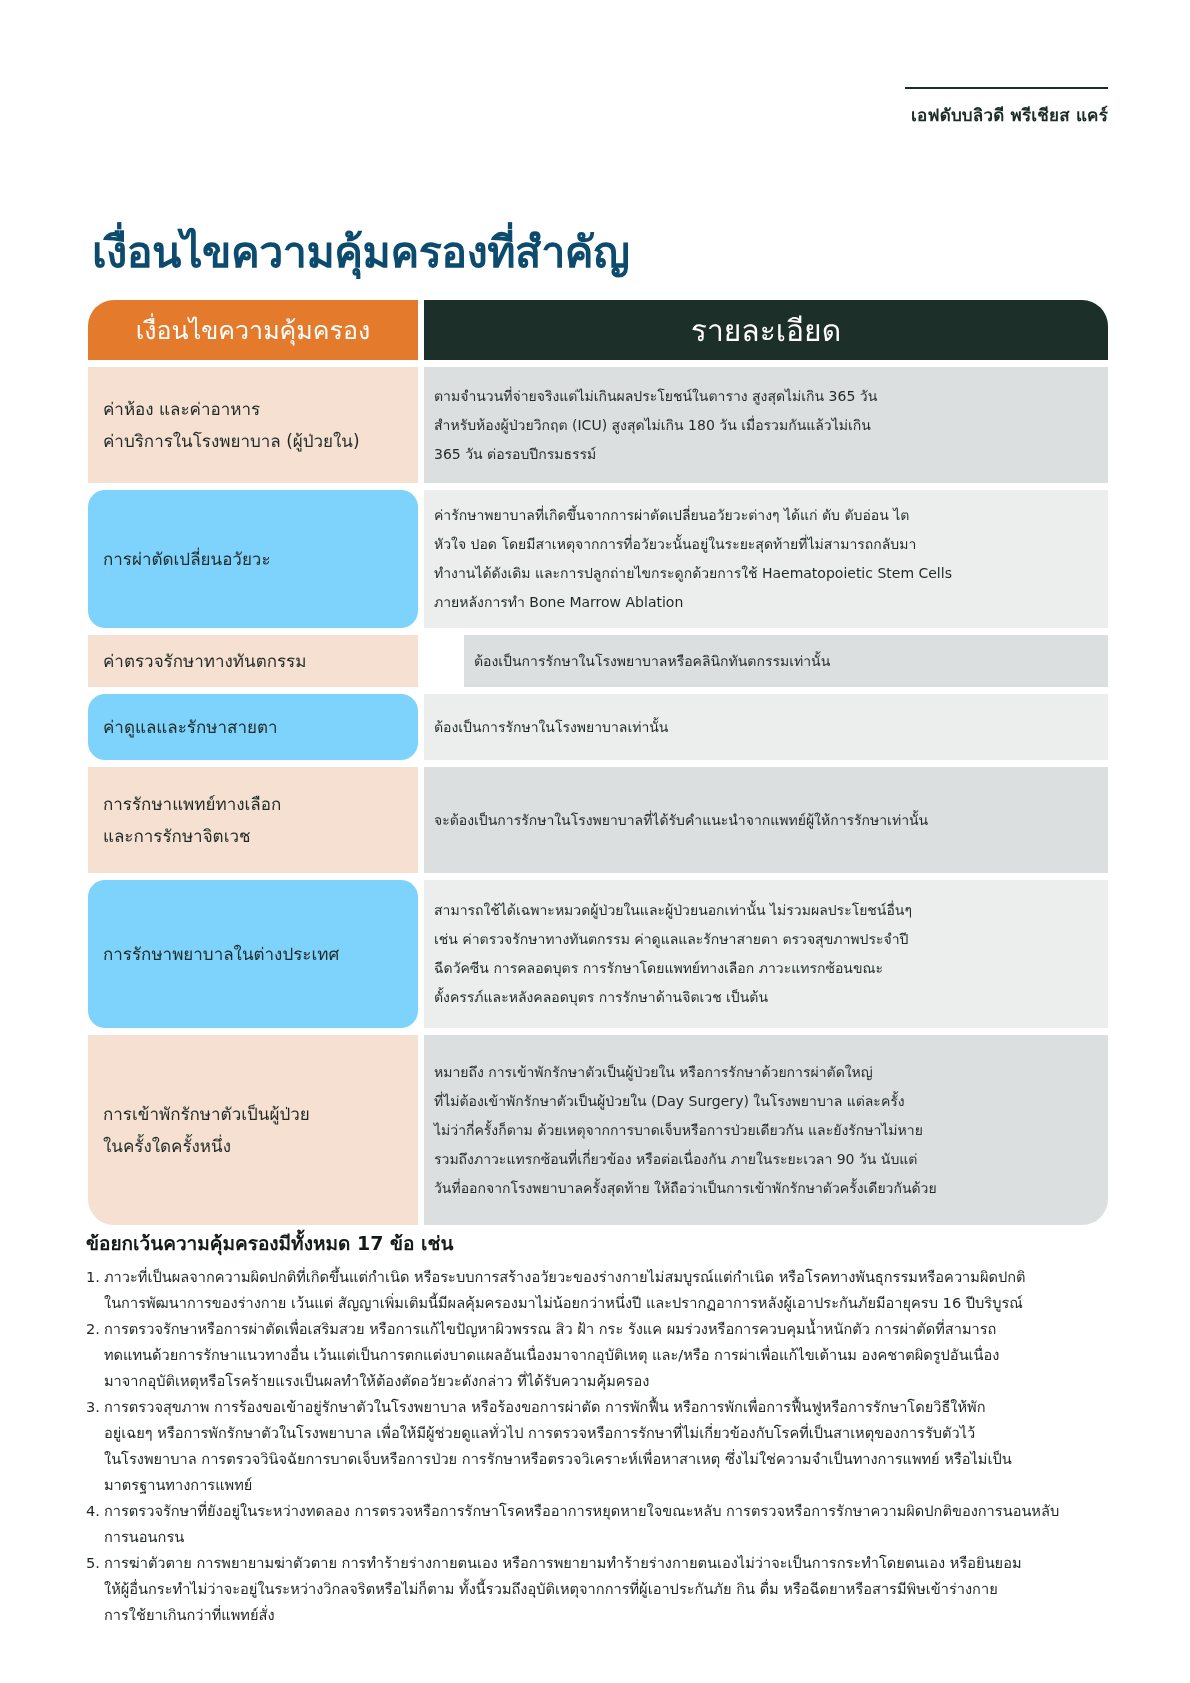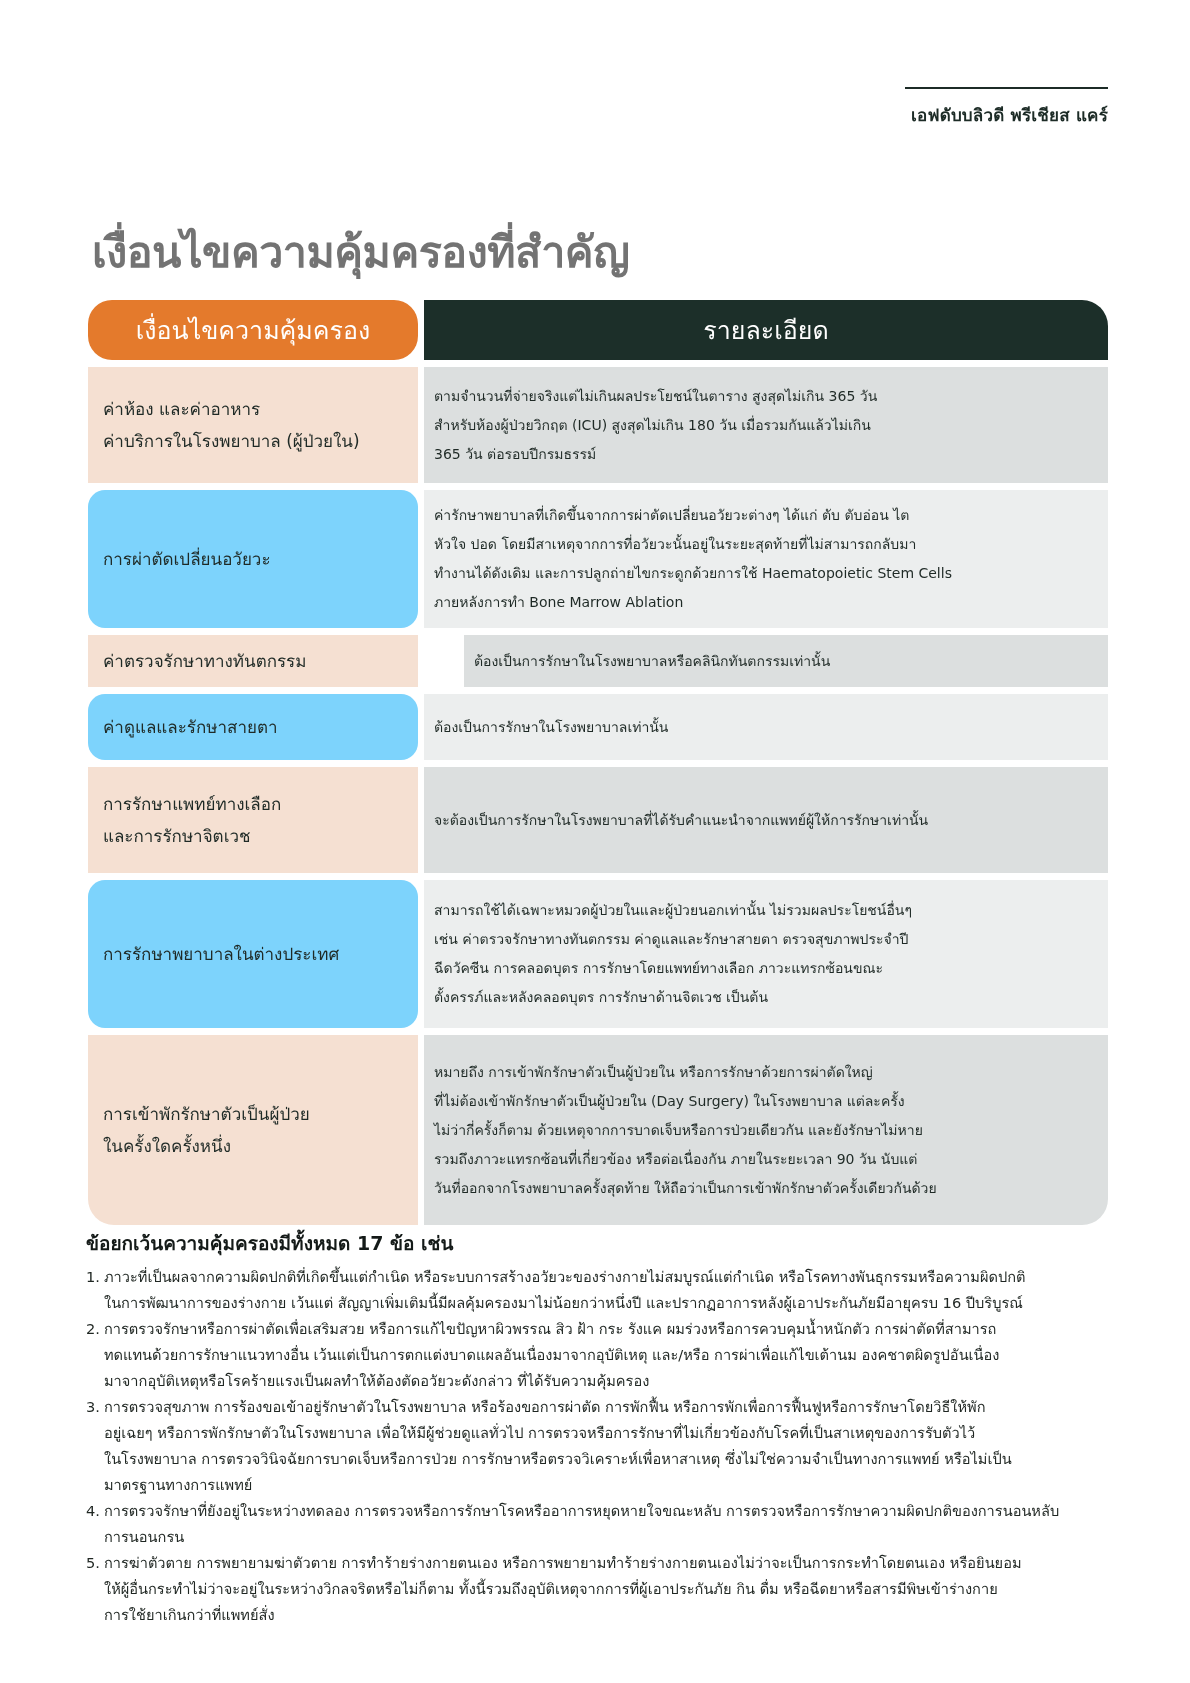--- a/index.html
+++ b/index.html
@@ -3,28 +3,28 @@
 <meta charset="utf-8">
 <style>
   html, body { margin: 0; padding: 0; }
   body {
     width: 1190px; height: 1683px; background: #ffffff;
     font-family: "DejaVu Sans", "Liberation Sans", sans-serif;
     color: #1f2a26; position: relative; overflow: hidden;
   }
   .header-rule { position: absolute; left: 905px; top: 87px; width: 203px; height: 2px; background: #1c2b26; }
   .brand { position: absolute; right: 82px; top: 101px; font-size: 17px; font-weight: bold; color: #1c2b26; letter-spacing: 0.2px; }
-  .page-title { position: absolute; left: 92px; top: 218px; font-size: 43px; font-weight: bold; color: #737373; letter-spacing: -0.5px; }
+  .page-title { position: absolute; left: 92px; top: 218px; font-size: 43px; font-weight: bold; color: #0c4a6e; letter-spacing: -0.5px; }
 
   .table { position: absolute; left: 88px; top: 300px; width: 1020px; }
   .thead { display: flex; height: 60px; }
   .th-left { width: 330px; background: #e47a2c; color: #fff; border-top-left-radius: 26px;
-             display: flex; align-items: center; justify-content: center; font-size: 25px; border-radius: 24px; }
+             display: flex; align-items: center; justify-content: center; font-size: 25px; }
   .th-right { flex: 1; margin-left: 6px; background: #1c2f29; color: #fff; border-top-right-radius: 26px;
-             display: flex; align-items: center; justify-content: center; font-size: 25px; }
+             display: flex; align-items: center; justify-content: center; font-size: 30px; }
   .row { display: flex; margin-top: 7px; }
   .cell-left { width: 330px; box-sizing: border-box; padding: 0 12px 0 15px; display: flex; align-items: center;
                font-size: 17px; line-height: 32px; }
   .cell-right { flex: 1; margin-left: 6px; box-sizing: border-box; padding: 10px 12px 10px 10px; display: flex; align-items: center;
                font-size: 14px; line-height: 29px; }
   .row.dark .cell-left { background: #f5e0d2; }
   .row.dark .cell-right { background: #dcdfdf; }
   .row.light .cell-left { background: #7dd3fc; border-radius: 17px; }
   .row.light .cell-right { background: #eceeee; }
   .row.last .cell-left { border-bottom-left-radius: 26px; }

